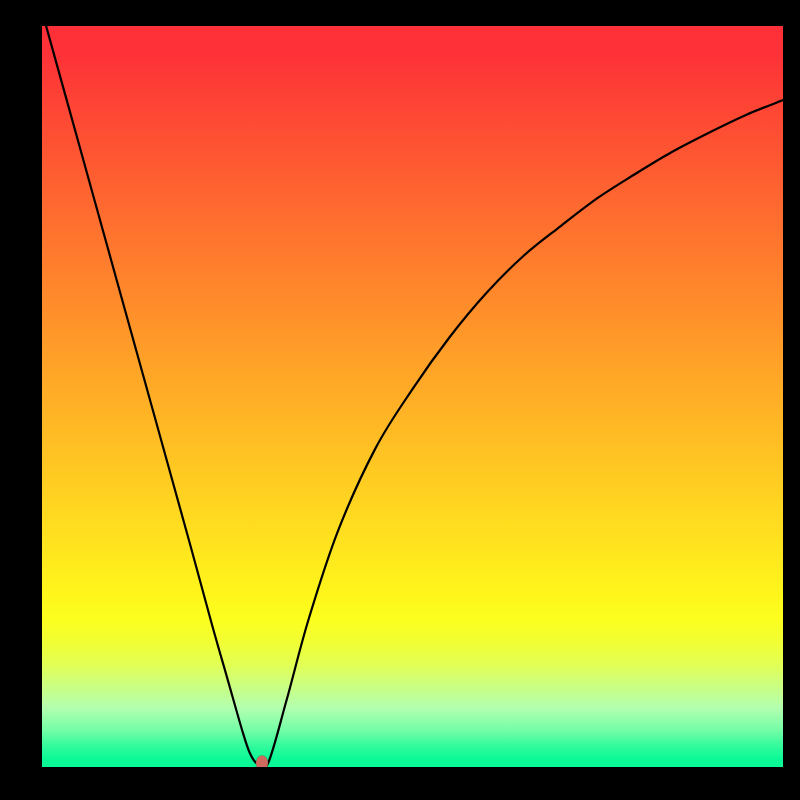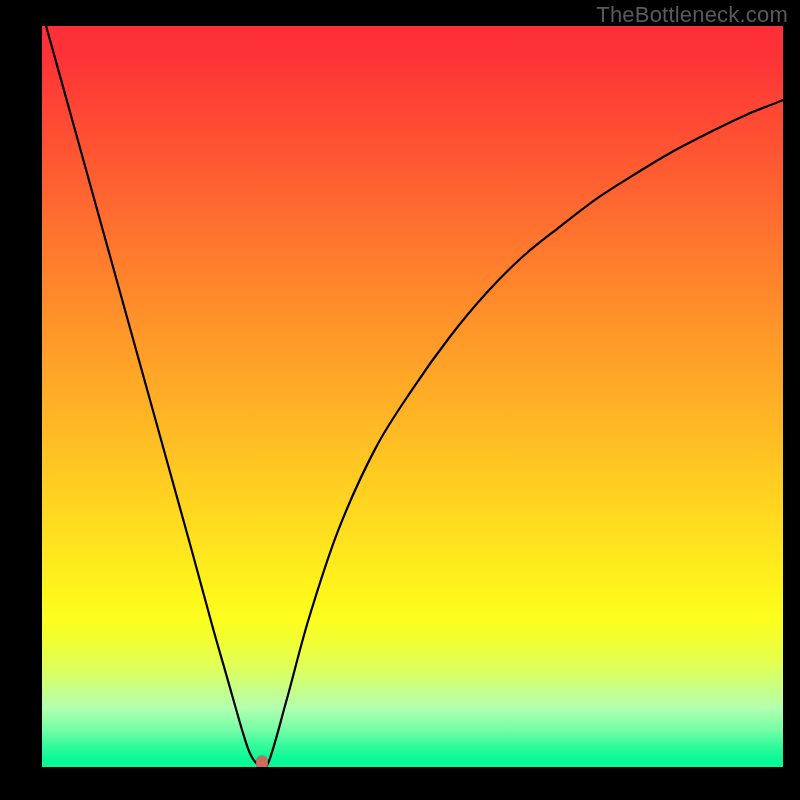--- a/index.html
+++ b/index.html
@@ -77,21 +77,20 @@
     background: #cf6a5f;
     transform: translate(-50%, -50%);
     box-shadow: 0 0 0 0.5px rgba(0,0,0,0.2);
   }
 </style>
 </head>
 <body>
 
 <div class="container">
 
-  <div class="watermark">TheBottleneck.com</div>
 
   <div class="plot-area">
     <div class="gradient"></div>
 
     <svg class="curve" viewBox="0 0 741 741" preserveAspectRatio="none">
       <path id="curve-path" fill="none" stroke="#000" stroke-width="2.2" stroke-linejoin="round" stroke-linecap="round" d="M 0.00 -14.82 C 6.18 7.41, 24.70 74.10, 37.05 118.56 C 49.40 163.02, 61.75 207.48, 74.10 251.94 C 86.45 296.40, 98.80 340.86, 111.15 385.32 C 123.50 429.78, 138.32 482.89, 148.20 518.70 C 158.08 554.52, 164.25 577.98, 170.43 600.21 C 176.61 622.44, 180.31 634.79, 185.25 652.08 C 190.19 669.37, 196.37 691.60, 200.07 703.95 C 203.78 716.30, 205.01 720.62, 207.48 726.18 C 209.95 731.74, 211.80 735.44, 214.89 737.29 C 217.98 739.15, 221.06 747.79, 226.00 737.29 C 230.94 726.80, 237.74 698.39, 244.53 674.31 C 251.32 650.23, 258.12 621.20, 266.76 592.80 C 275.40 564.39, 285.29 532.28, 296.40 503.88 C 307.52 475.48, 321.10 445.84, 333.45 422.37 C 345.80 398.90, 358.15 381.61, 370.50 363.09 C 382.85 344.56, 395.20 327.28, 407.55 311.22 C 419.90 295.17, 432.25 280.34, 444.60 266.76 C 456.95 253.17, 469.30 240.83, 481.65 229.71 C 494.00 218.60, 506.35 209.70, 518.70 200.07 C 531.05 190.44, 543.40 180.56, 555.75 171.91 C 568.10 163.27, 580.45 155.86, 592.80 148.20 C 605.15 140.54, 617.50 132.89, 629.85 125.97 C 642.20 119.05, 654.55 112.88, 666.90 106.70 C 679.25 100.53, 691.60 94.35, 703.95 88.92 C 716.30 83.49, 734.83 76.57, 741.00 74.10"></path>
     </svg>
 
     <div id="marker" class="marker" style="left: 220.077px; top: 737.295px;"></div>
   </div>

